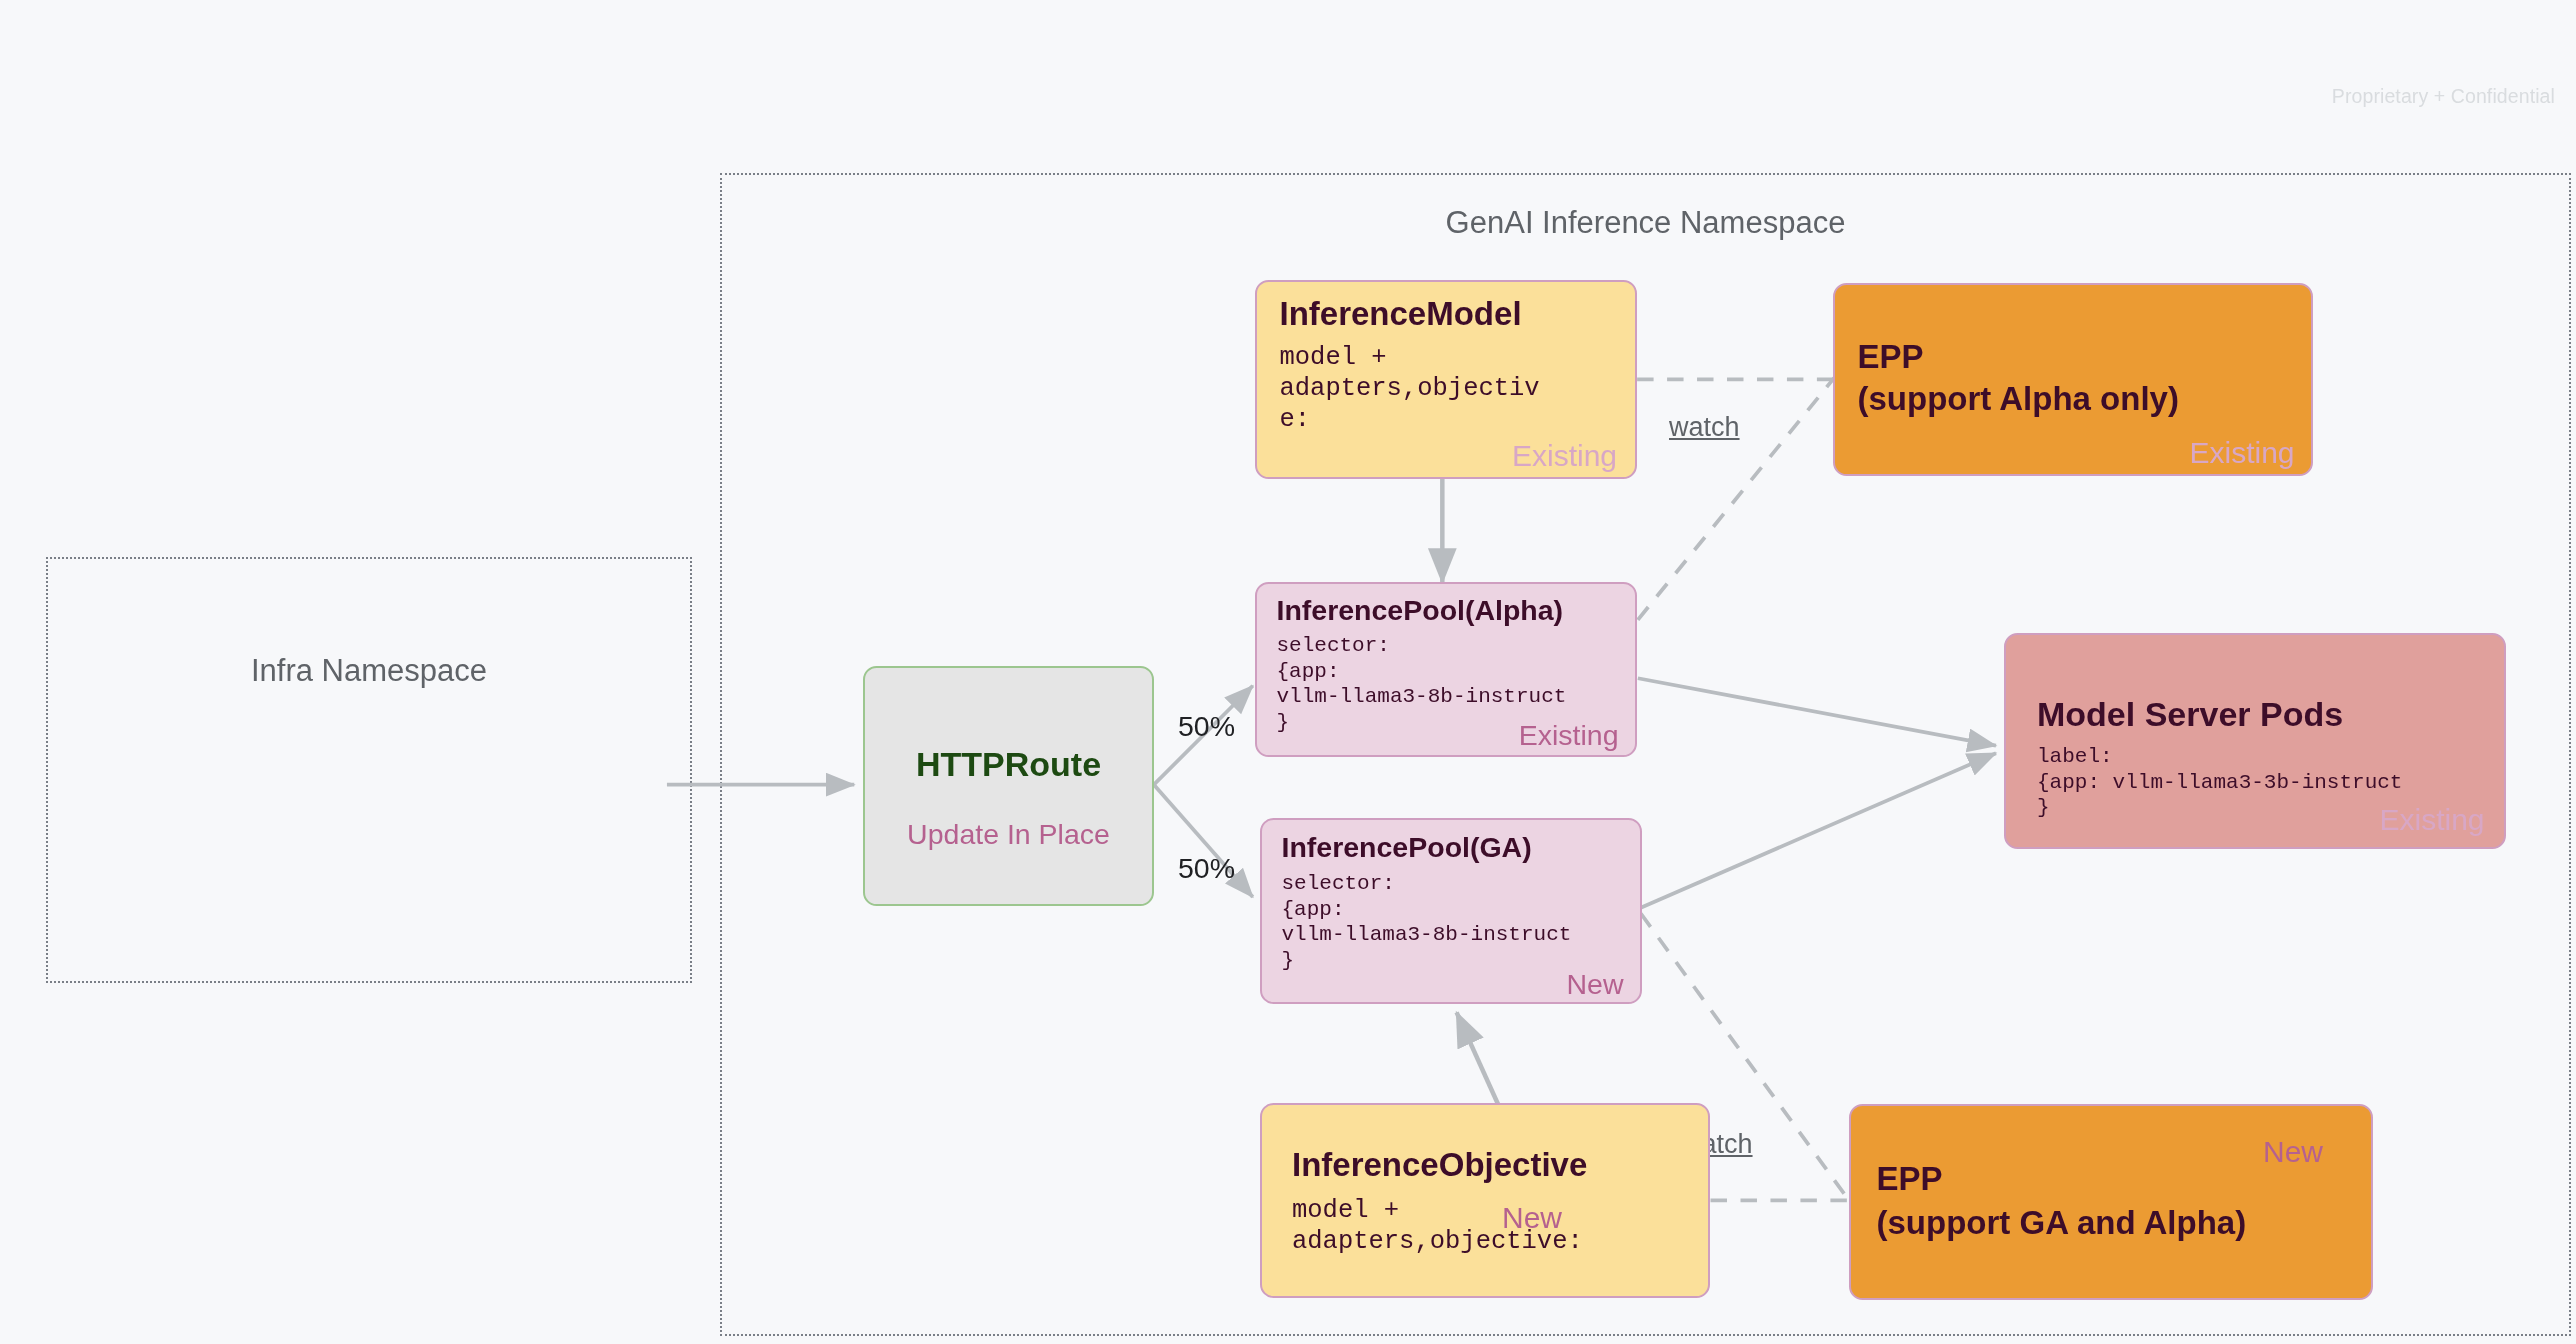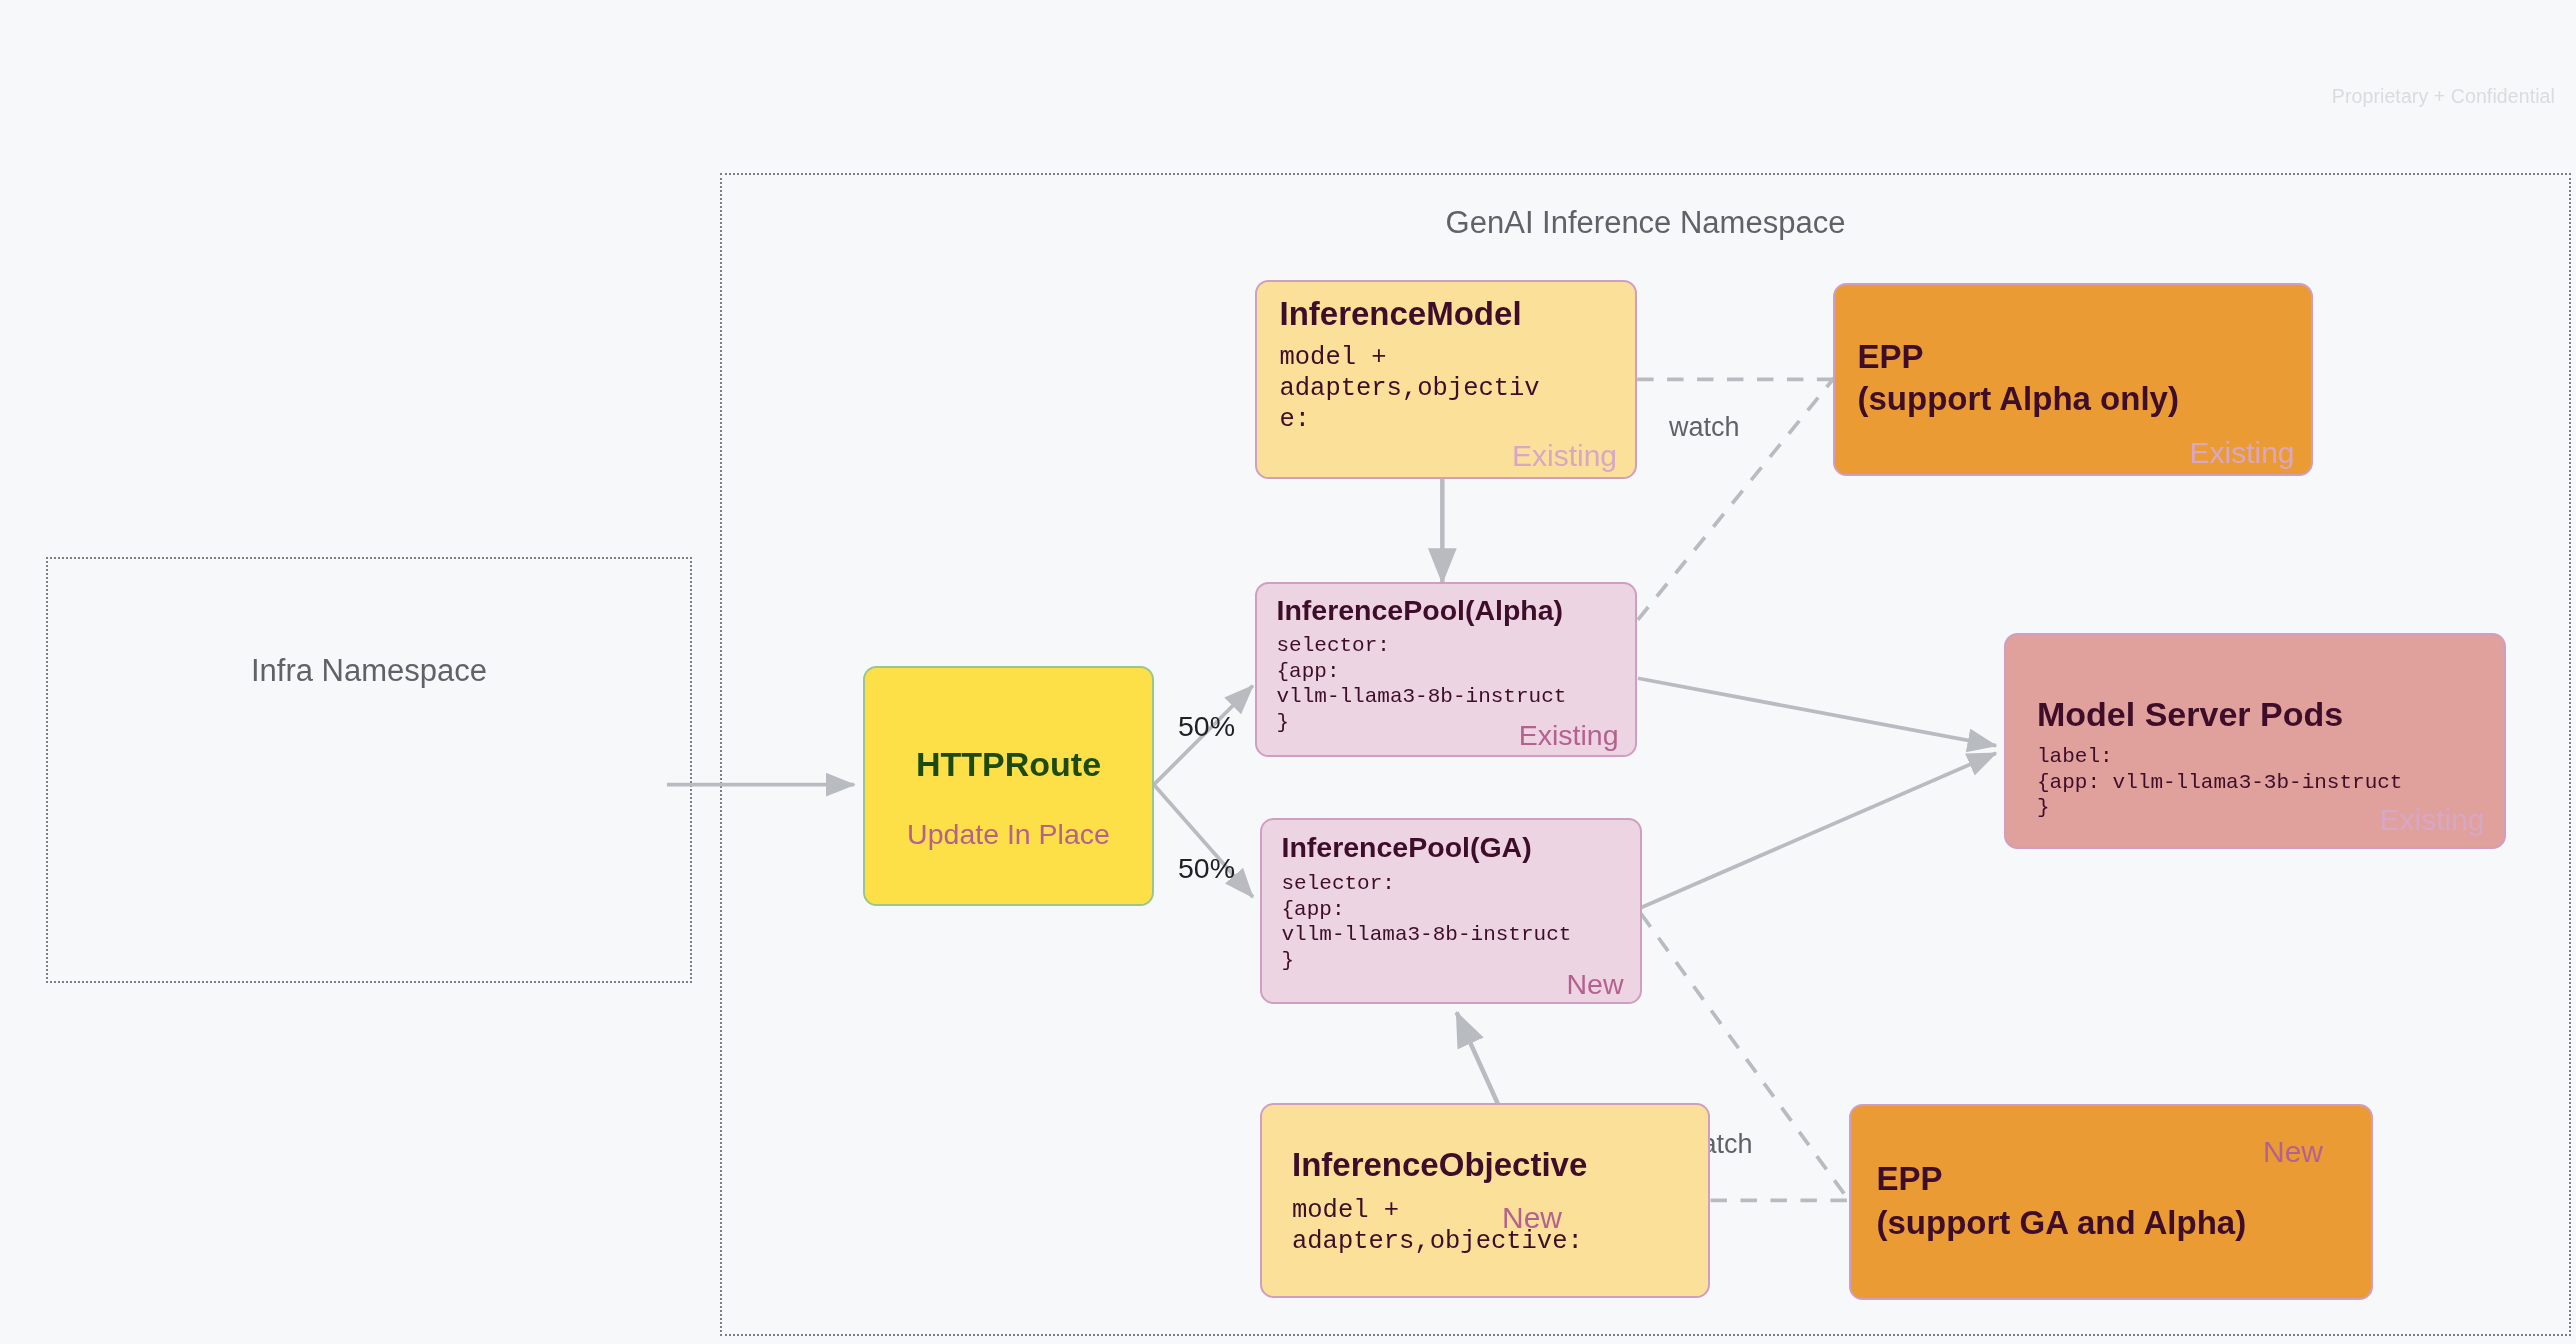--- a/index.html
+++ b/index.html
@@ -64,30 +64,31 @@
     white-space:nowrap;
   }
   .tag.faded{color:#d8a7c6;}
 
   
   .yellow{background:#fbe09a;}
   .pink{background:#ecd4e2;}
   .orange{background:#eb9b33;}
   .salmon{background:#e0a09c;}
   .blue{background:#c3d4f7;border:2.2px solid #9fb8ef;}
-  .green{background:#fde047;border:2.2px solid #9cc68f;}
+  .green{background:#e5e5e5;border:2.2px solid #9cc68f;}
 
   
   #links{position:absolute;left:0;top:0;width:2576px;height:1344px;pointer-events:none;}
 
   .edge-label{
     position:absolute;
     font-size:27px;
     color:#5f6368;
     white-space:nowrap;
+    text-decoration:underline;
   }
   .pct-label{
     position:absolute;
     font-size:28.5px;
     color:#202124;
     white-space:nowrap;
   }
 </style>
 </head>
 <body>

